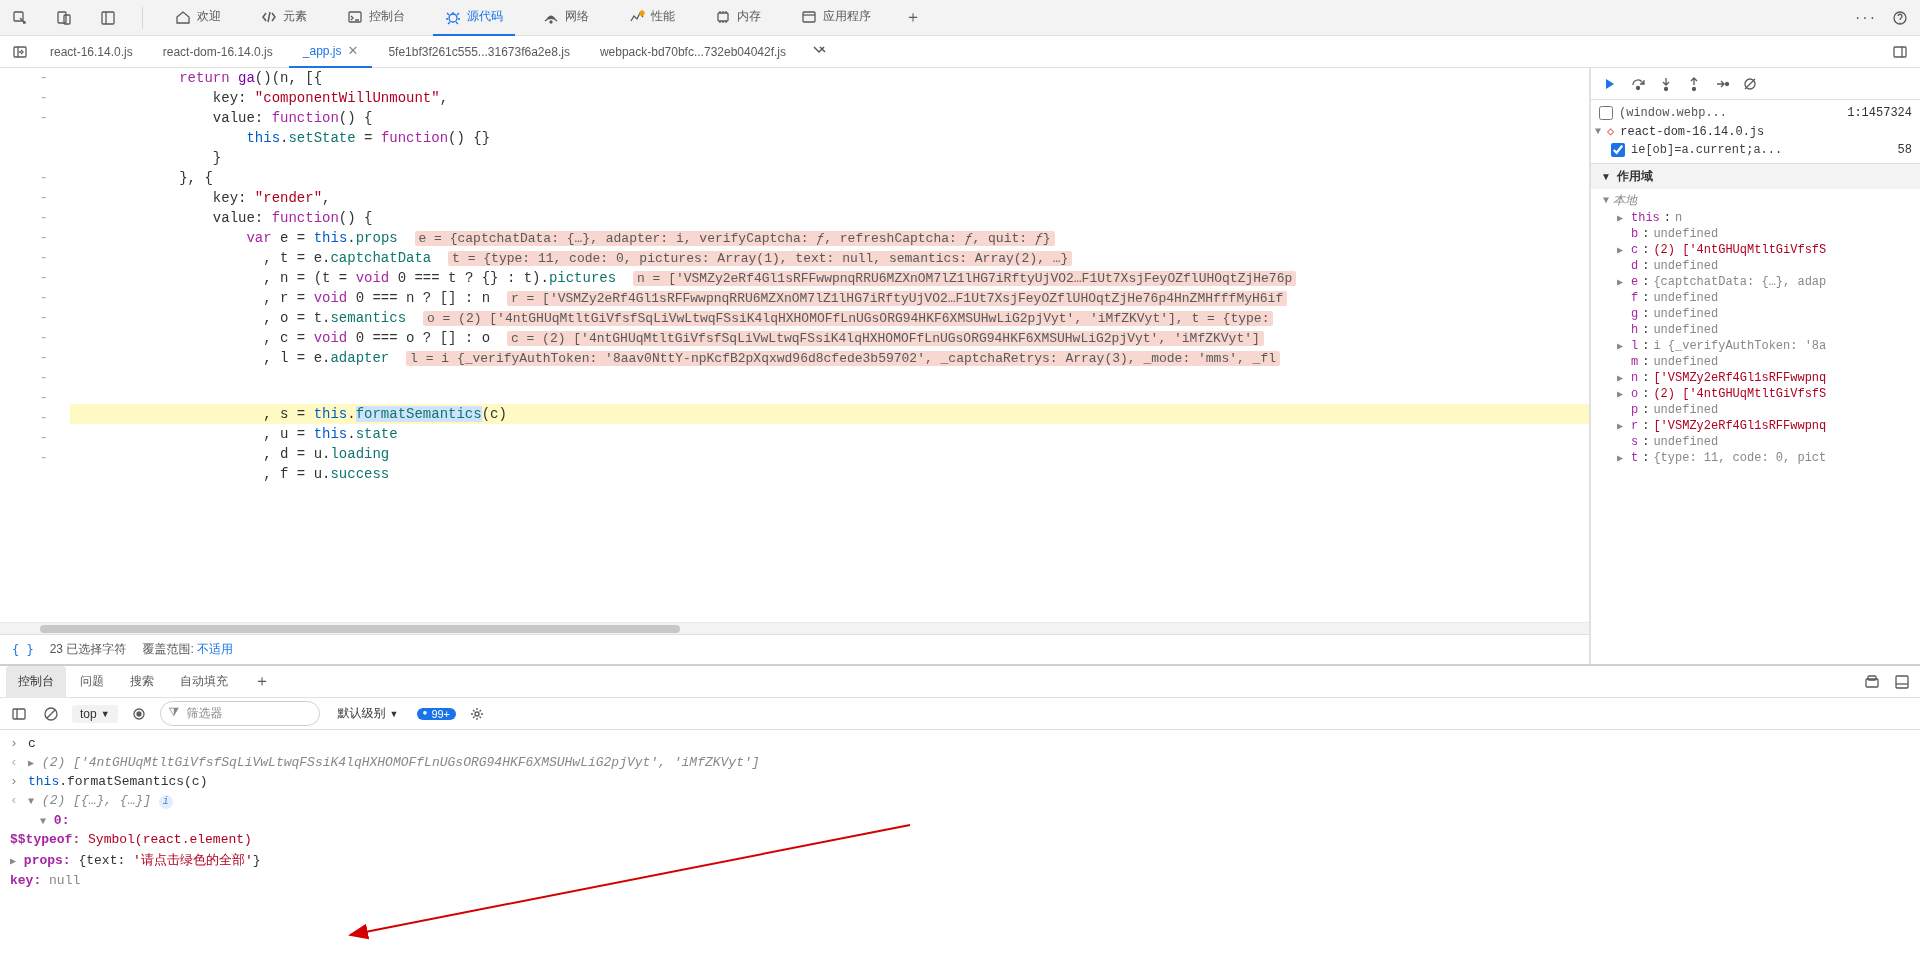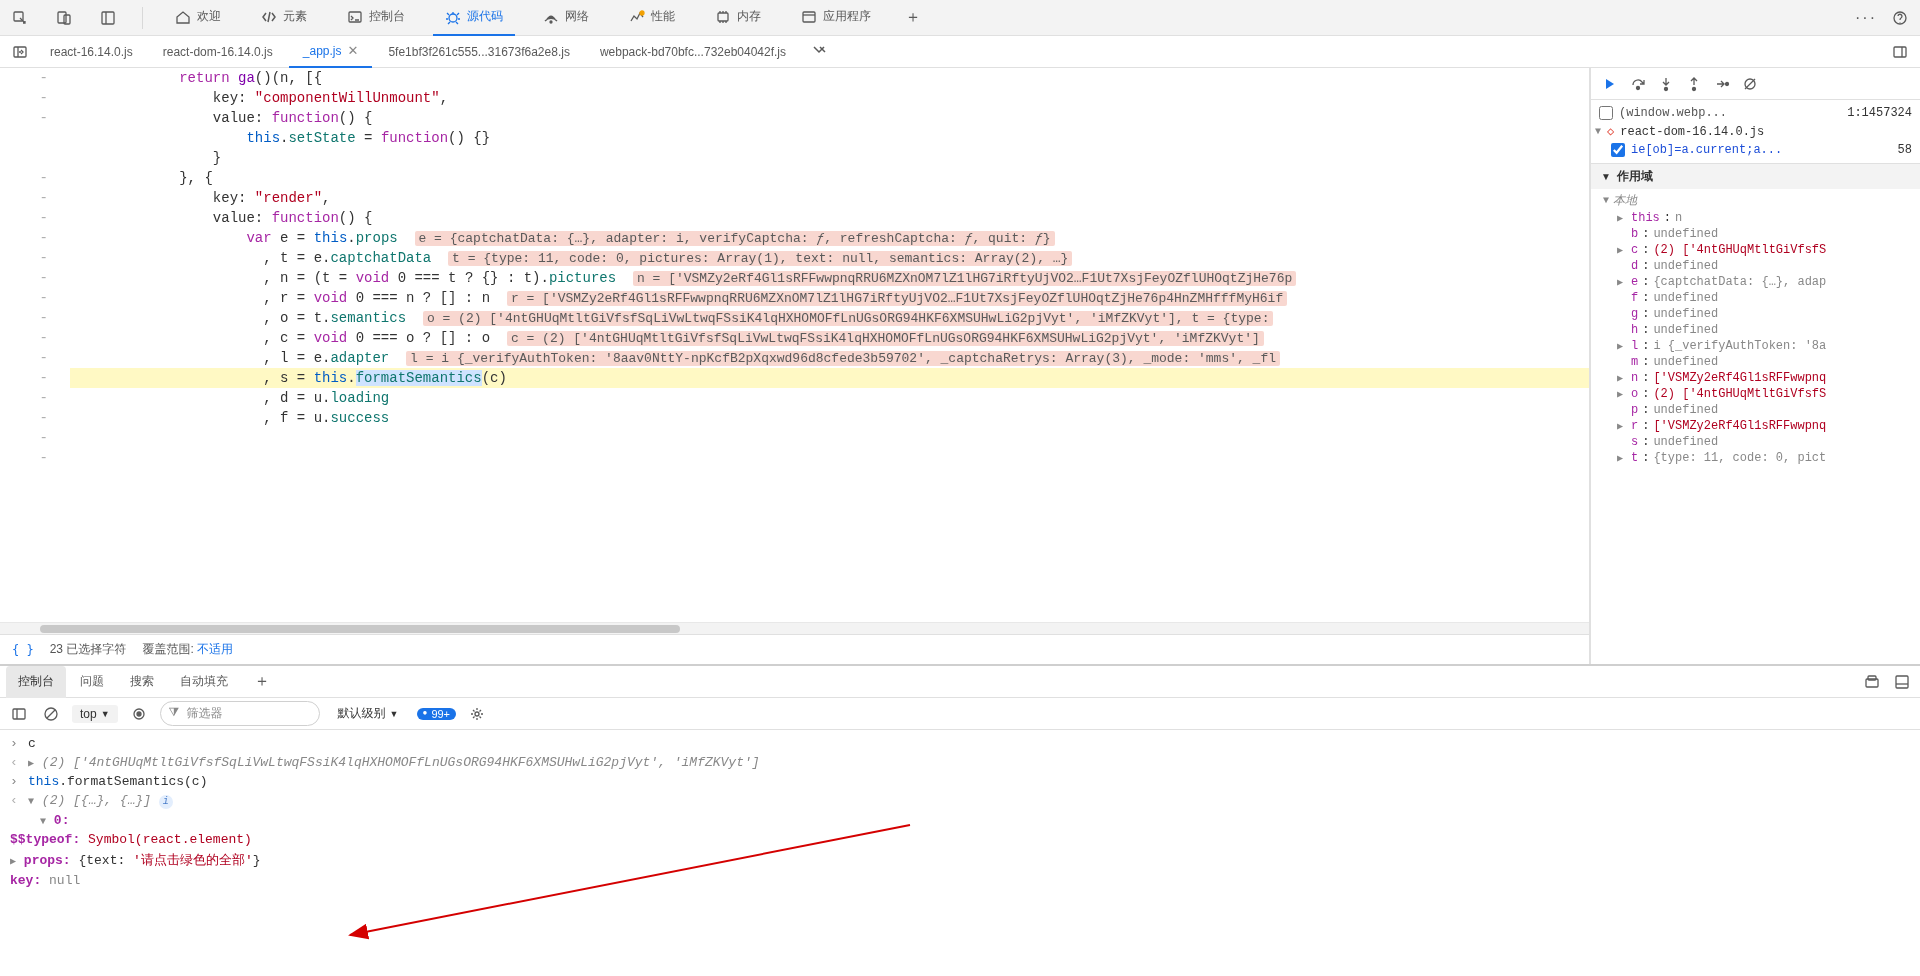--- a/index.html
+++ b/index.html
@@ -24,21 +24,21 @@
 .ftab-more { padding: 0 10px; color: #5a5a5a; }
 .filetabs-right { margin-left: auto; width: 28px; height: 28px; display: flex; align-items: center; justify-content: center; color: #5a5a5a; margin-right: 6px; }
 
 
 .main { flex: 1; display: flex; min-height: 0; }
 .code-panel { flex: 1; display: flex; flex-direction: column; min-width: 0; border-right: 1px solid #e0e0e0; }
 .code-scroll { flex: 1; overflow: hidden; font-family: Consolas, "Courier New", monospace; font-size: 14px; line-height: 20px; position: relative; padding-left: 70px; }
 .code-scroll .gutter { position: absolute; left: 0; top: 0; width: 60px; text-align: right; color: #b0b0b0; padding-right: 12px; }
 .code-scroll .gutter div { height: 20px; }
 .code-lines div.line { height: 20px; white-space: pre; }
-.code-lines .hl-yellow { background: #fff9c4; }
+.code-lines .hl-yellow { background: #fff9c4; margin-top: 36px; }
 .kw { color: #a626a4; }
 .str { color: #b00020; }
 .fn { color: #7f00aa; }
 .prop { color: #0f766e; }
 .this { color: #005cc5; }
 .sel { background: #cfe3ff; }
 .inlay { background: #f8d7d0; color: #5a5a5a; padding: 0 4px; border-radius: 2px; font-size: 13px; }
 
 .hscroll { height: 12px; background: #f3f3f3; border-top: 1px solid #e8e8e8; position: relative; }
 .hscroll .thumb { position: absolute; left: 40px; width: 640px; top: 2px; height: 8px; background: #c8c8c8; border-radius: 4px; }
@@ -276,20 +276,21 @@
 <div class="line">                 key: <span class="str">"render"</span>,</div>
 <div class="line">                 value: <span class="kw">function</span>() {</div>
 <div class="line">                     <span class="kw">var</span> e = <span class="this">this</span>.<span class="prop">props</span>  <span class="inlay">e = {captchatData: {…}, adapter: i, verifyCaptcha: <i>ƒ</i>, refreshCaptcha: <i>ƒ</i>, quit: <i>ƒ</i>}</span></div>
 <div class="line">                       , t = e.<span class="prop">captchatData</span>  <span class="inlay">t = {type: 11, code: 0, pictures: Array(1), text: null, semantics: Array(2), …}</span></div>
 <div class="line">                       , n = (t = <span class="kw">void</span> 0 === t ? {} : t).<span class="prop">pictures</span>  <span class="inlay">n = ['VSMZy2eRf4Gl1sRFFwwpnqRRU6MZXnOM7lZ1lHG7iRftyUjVO2…F1Ut7XsjFeyOZflUHOqtZjHe76p</span></div>
 <div class="line">                       , r = <span class="kw">void</span> 0 === n ? [] : n  <span class="inlay">r = ['VSMZy2eRf4Gl1sRFFwwpnqRRU6MZXnOM7lZ1lHG7iRftyUjVO2…F1Ut7XsjFeyOZflUHOqtZjHe76p4HnZMHfffMyH6if</span></div>
 <div class="line">                       , o = t.<span class="prop">semantics</span>  <span class="inlay">o = (2) ['4ntGHUqMtltGiVfsfSqLiVwLtwqFSsiK4lqHXHOMOFfLnUGsORG94HKF6XMSUHwLiG2pjVyt', 'iMfZKVyt'], t = {type:</span></div>
 <div class="line">                       , c = <span class="kw">void</span> 0 === o ? [] : o  <span class="inlay">c = (2) ['4ntGHUqMtltGiVfsfSqLiVwLtwqFSsiK4lqHXHOMOFfLnUGsORG94HKF6XMSUHwLiG2pjVyt', 'iMfZKVyt']</span></div>
 <div class="line">                       , l = e.<span class="prop">adapter</span>  <span class="inlay">l = i {_verifyAuthToken: '8aav0NttY-npKcfB2pXqxwd96d8cfede3b59702', _captchaRetrys: Array(3), _mode: 'mms', _fl</span></div>
 <div class="line hl-yellow">                       , s = <span class="this">this</span>.<span class="prop sel">formatSemantics</span>(c)</div>
+<div class="line">                       , u = <span class="this">this</span>.<span class="prop">state</span></div>
 <div class="line">                       , d = u.<span class="prop">loading</span></div>
 <div class="line">                       , f = u.<span class="prop">success</span></div>
         </div>
       </div>
       <div class="hscroll">
           <div class="thumb"></div>
         </div>
       <div class="infobar">
         <span class="ib-ic">{ }</span>
         <span>23 已选择字符</span>
@@ -341,21 +342,21 @@
           <span style="color:#555">(window.webp...</span>
           <span class="pos">1:1457324</span>
         </div>
         <div class="row" style="padding-left:4px;">
           <span style="color:#888;font-size:10px;">▼</span>
           <span style="color:#e45649;">◇</span>
           <span style="color:#333;">react-dom-16.14.0.js</span>
         </div>
         <div class="row" style="padding-left:20px;">
           <input type="checkbox" checked="" class="chk" style="">
-          <span style="color:#1d4ed8;overflow:hidden;text-overflow:ellipsis;">ie[ob]=a.current;a...</span>
+          <span style="color:#404040;overflow:hidden;text-overflow:ellipsis;">ie[ob]=a.current;a...</span>
           <span class="pos">58</span>
         </div>
       </div>
       <div class="sb-section-hdr">
           <span style="font-size:10px;">▼</span>
           <span>作用域</span>
         </div>
       <div class="sb-scope">
         <div class="row grey">
             <span style="font-size:10px;color:#888;">▼</span> 

